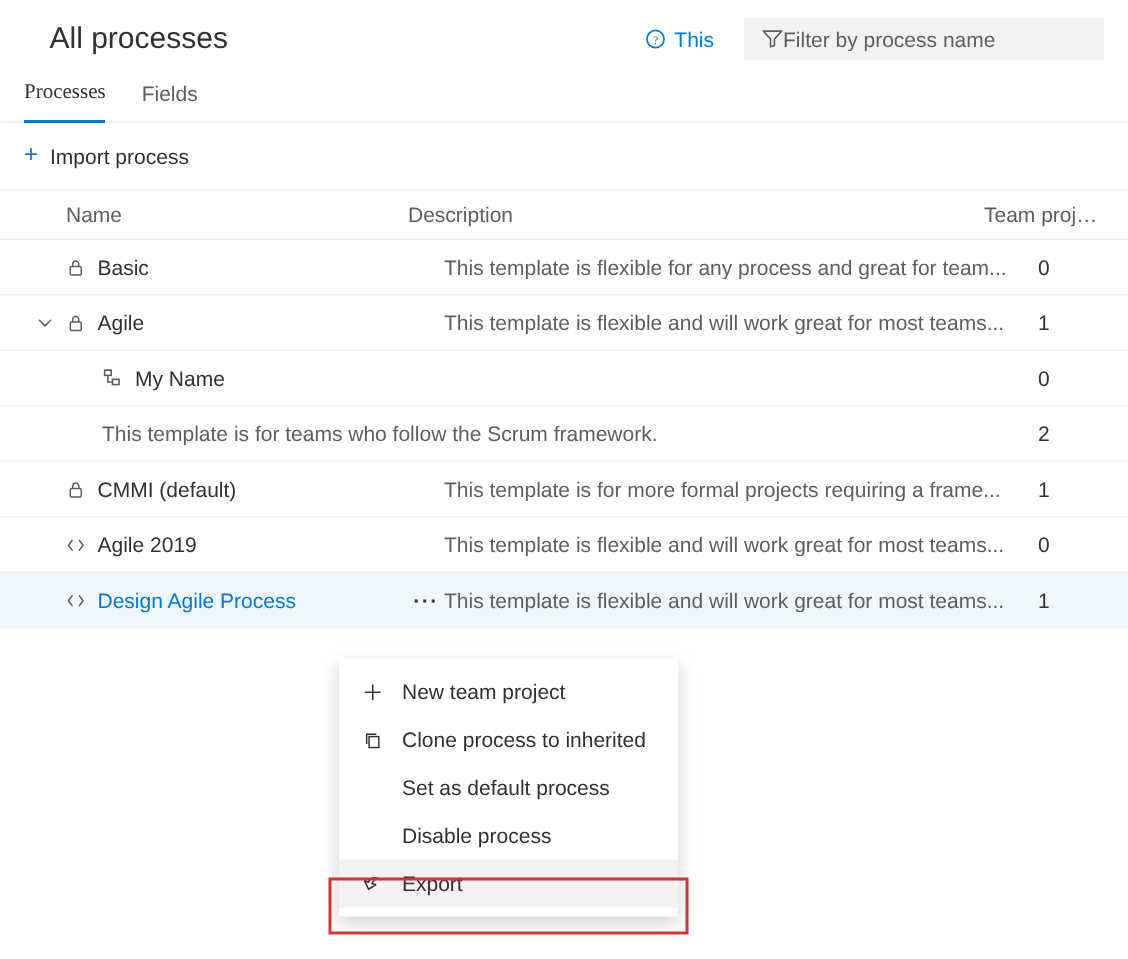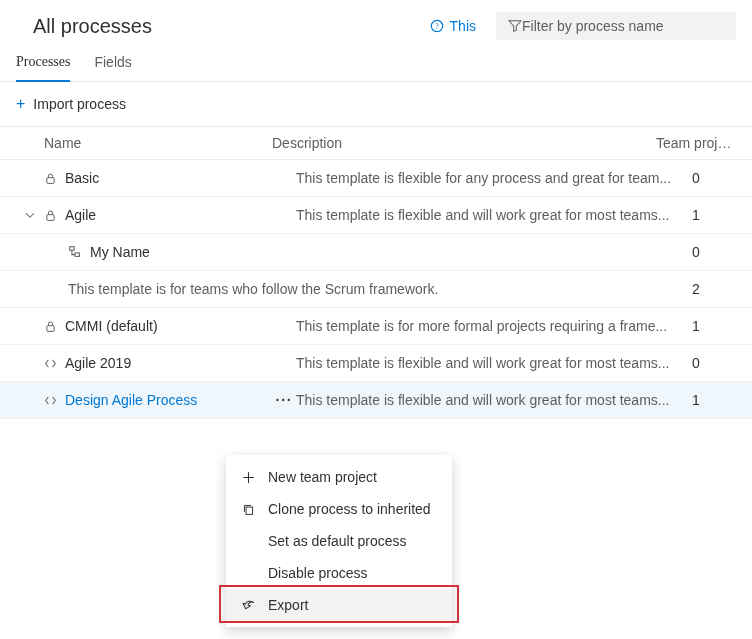--- a/index.html
+++ b/index.html
@@ -134,21 +134,21 @@
     color: #605e5c;
     white-space: nowrap;
     overflow: hidden;
     text-overflow: ellipsis;
     padding-right: 10px;
   }
   .proj-cell { width: 44px; color: #323130; }
   .context-menu {
     position: absolute;
     left: 226px;
-    top: 455px;
+    top: 439px;
     background: #fff;
     box-shadow: 0 4px 12px rgba(0,0,0,0.18);
     padding: 6px 0;
     width: 226px;
     z-index: 10;
   }
   .menu-item {
     display: flex;
     align-items: center;
     gap: 12px;

